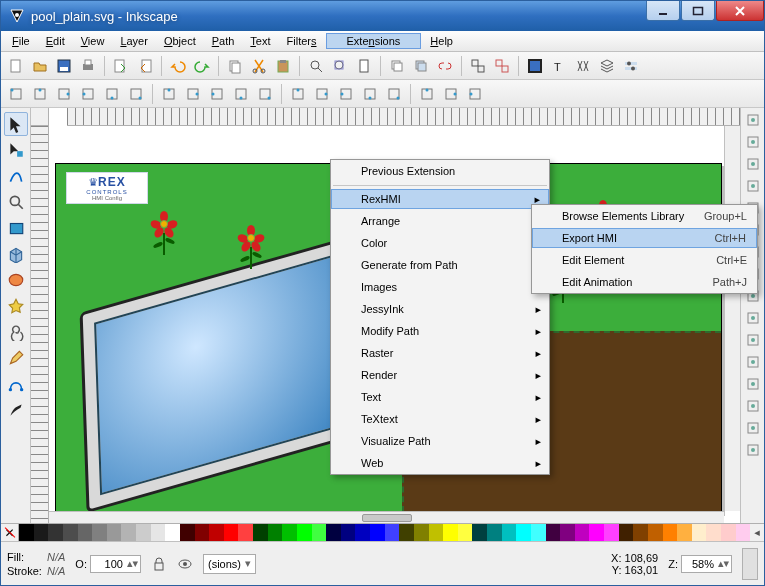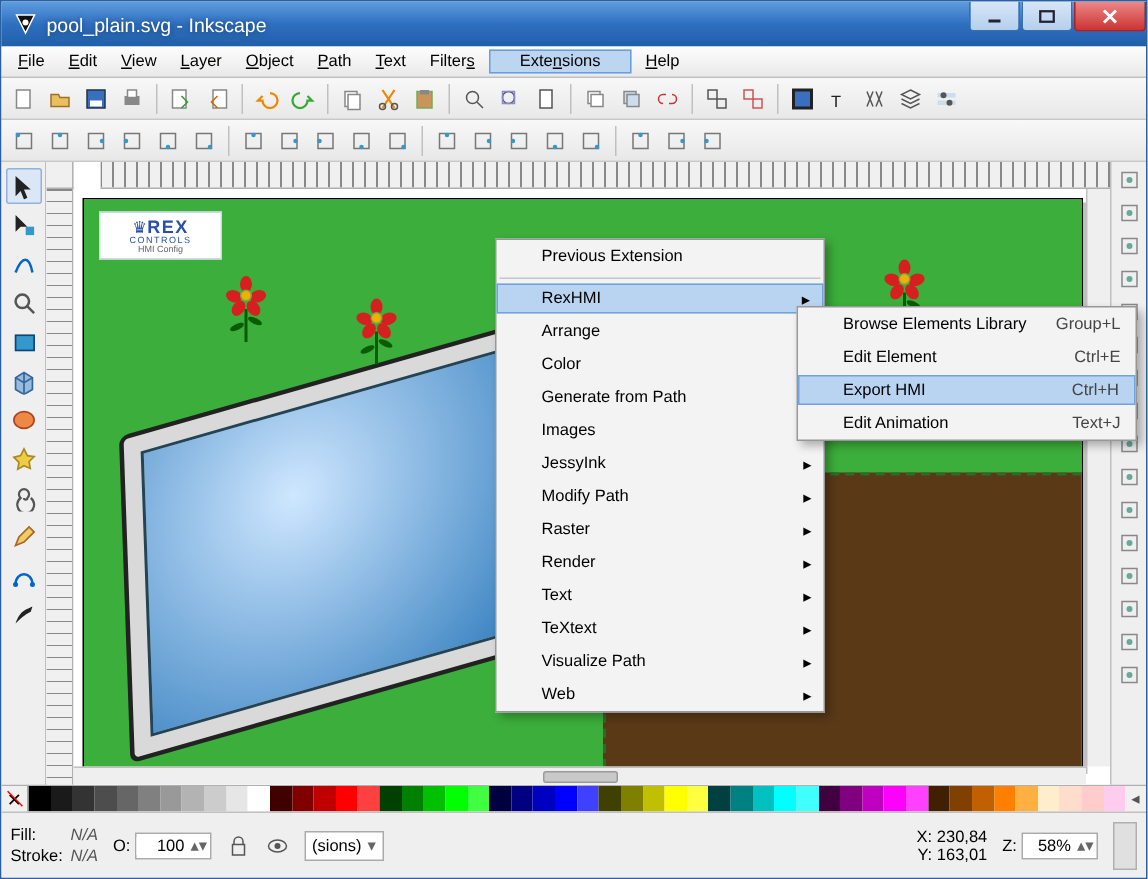--- a/index.html
+++ b/index.html
@@ -33,21 +33,21 @@
 .rpanel { width: 24px; background: #efefef; border-left: 1px solid #c0c0c0; display:flex; flex-direction:column; align-items:center; padding-top:4px; gap:6px;}
 .rpanel .ric { width:16px; height:16px; }
 
 .center { flex: 1; display: flex; flex-direction: column; min-width: 0; background: #fff; }
 .ruler-h { height: 18px; background: #f0f0f0; border-bottom: 1px solid #b0b0b0; margin-left: 18px; position: relative; overflow:hidden;}
 .ruler-h::before { content:""; position:absolute; inset:0; background: repeating-linear-gradient(90deg,#888 0,#888 1px,transparent 1px,transparent 8px);}
 .cwrap { flex: 1; display: flex; min-height: 0; }
 .ruler-v { width: 18px; background: #f0f0f0; border-right: 1px solid #b0b0b0; position:relative; overflow:hidden;}
 .ruler-v::before { content:""; position:absolute; inset:0; background: repeating-linear-gradient(180deg,#888 0,#888 1px,transparent 1px,transparent 8px);}
 .canvas { flex: 1; position: relative; overflow:hidden; background:#fff; }
-.canvas-inner { position:absolute; inset:6px 18px 10px 6px; border:1px solid #000; box-shadow: 3px 3px 0 rgba(0,0,0,.25); background:#fff; }
+.canvas-inner { position:absolute; inset:6px 18px 10px 6px; border:1px solid #000; box-shadow: 3px 3px 0 rgba(0,0,0,.25); background:#fff;margin-top:31px; }
 .scroll-v { position:absolute; right:0; top:0; bottom:12px; width:16px; background:#efefef; border-left:1px solid #c0c0c0;}
 .scroll-h { position:absolute; left:0; right:16px; bottom:0; height:12px; background:#efefef; border-top:1px solid #c0c0c0; display:flex; align-items:center; justify-content:center;}
 .scroll-h .thumb { width:50px; height:8px; background:#c9c9c9; border:1px solid #9a9a9a; border-radius:2px;}
 
 .palette { height: 18px; display:flex; border-top:1px solid #b0b0b0; background:#f0f0f0; align-items:stretch; }
 .palette .none { width:18px; display:flex; align-items:center; justify-content:center; font-size:12px; border-right:1px solid #aaa; position:relative;}
 .palette .none::after{content:""; position:absolute; width:14px; height:1px; background:red; transform:rotate(45deg);}
 .palette .sw { flex:1; height:100%; }
 
 .status { height: 44px; background:#efefef; border-top:1px solid #c0c0c0; display:flex; align-items:center; padding: 0 6px; gap:10px; }
@@ -667,31 +667,31 @@
         <div class="mitem">Text<span class="arrow">▸</span></div>
         <div class="mitem">TeXtext<span class="arrow">▸</span></div>
         <div class="mitem">Visualize Path<span class="arrow">▸</span></div>
         <div class="mitem">Web<span class="arrow">▸</span></div>
       </div>
     <div class="menu sub-menu" id="submenu">
         <div class="mitem">
           <span>Browse Elements Library</span>
           <span class="sc">Group+L</span>
         </div>
+        <div class="mitem hl">
+          <span>Export HMI</span>
+          <span class="sc">Ctrl+H</span>
+        </div>
         <div class="mitem">
           <span>Edit Element</span>
           <span class="sc">Ctrl+E</span>
         </div>
-        <div class="mitem hl">
-          <span>Export HMI</span>
-          <span class="sc">Ctrl+H</span>
-        </div>
         <div class="mitem">
           <span>Edit Animation</span>
-          <span class="sc">Text+J</span>
+          <span class="sc">Path+J</span>
         </div>
       </div>
   </div>
 
   <div class="palette">
     <div class="none">✕</div>
     <div id="pal" style="flex:1;display:flex;">
         <div class="sw" style="background: rgb(0, 0, 0);"></div>
         <div class="sw" style="background: rgb(26, 26, 26);"></div>
         <div class="sw" style="background: rgb(51, 51, 51);"></div>
@@ -770,21 +770,21 @@
       </svg>
     <svg width="16" height="16">
         <ellipse cx="8" cy="8" rx="6" ry="4" fill="none" stroke="#555"></ellipse>
         <circle cx="8" cy="8" r="2" fill="#555"></circle>
       </svg>
     <div class="layerbox">
         <span>(sions)</span>
         <span style="color:#666">▾</span>
       </div>
     <div class="coords">
-      <div><span>X:</span> <span>230,84</span></div>
+      <div><span>X:</span> <span>108,69</span></div>
       <div><span>Y:</span> <span>163,01</span></div>
     </div>
     <div style="display:flex;align-items:center;gap:3px">
       <span>Z:</span>
       <div class="zspin">
           <input value="58%" style="">
           <span style="padding:0 2px;color:#666">▴▾</span>
         </div>
     </div>
     <div style="width:16px;height:32px;background:#e0e0e0;border:1px solid #b0b0b0"></div>

